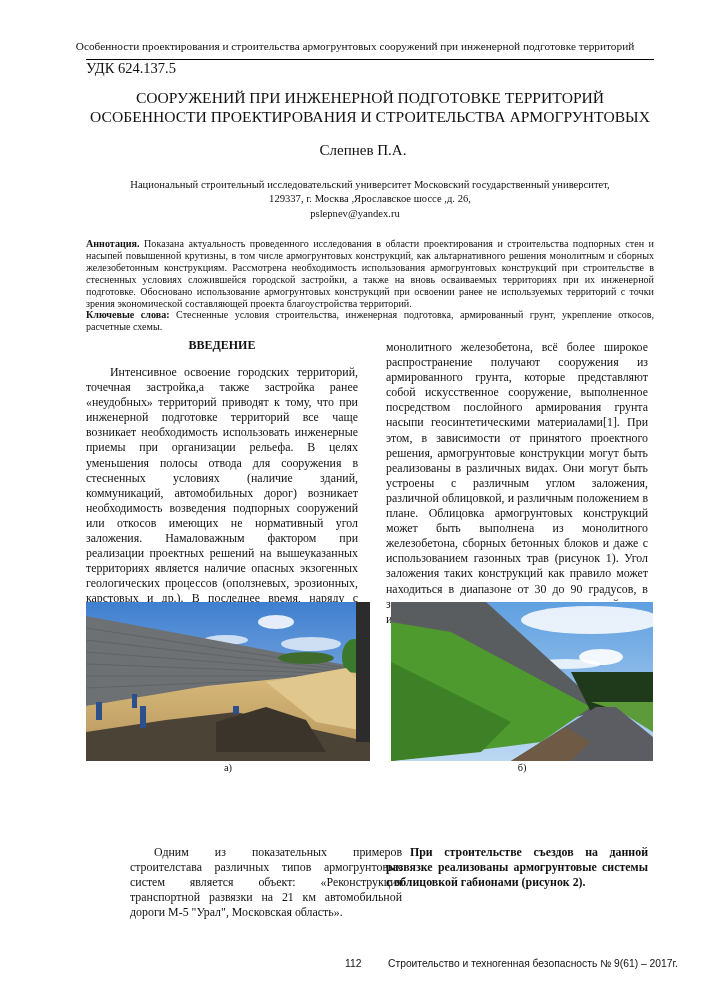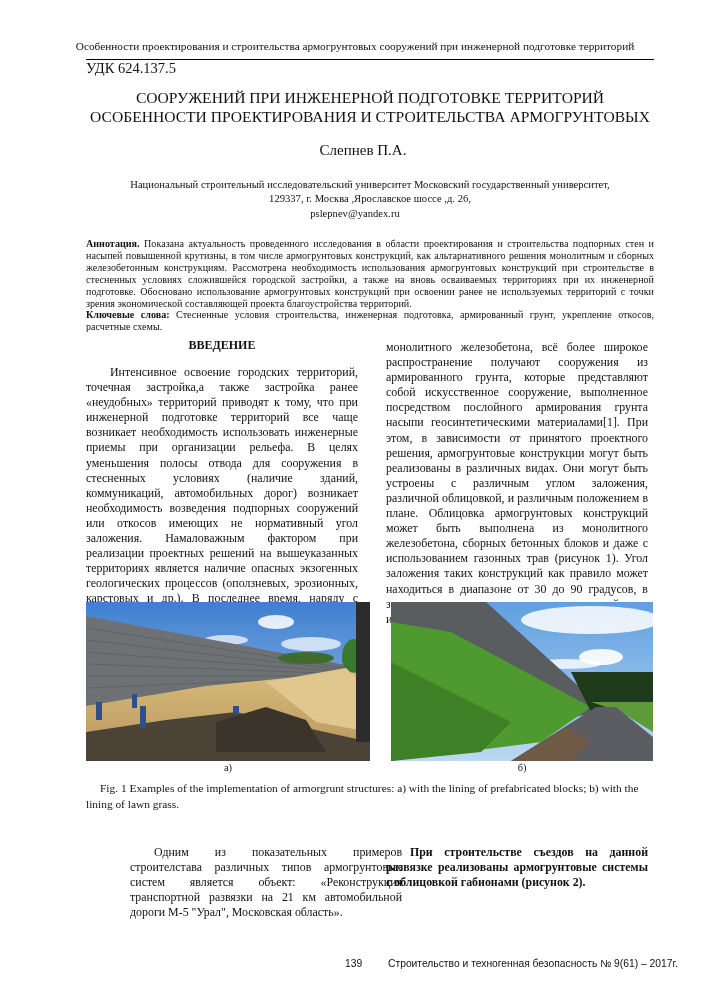--- a/index.html
+++ b/index.html
@@ -121,24 +121,23 @@
     <polygon points="0,60 40,80 120,120 90,150 0,159" fill="#3e8025"></polygon>
     <polygon points="180,70 262,70 262,110 200,110" fill="#1f3a1a"></polygon>
     <polygon points="200,100 262,100 262,130 230,110" fill="#5d9a3a"></polygon>
     <polygon points="120,159 205,105 225,105 262,135 262,159" fill="#5b5d63"></polygon>
     <polygon points="120,159 175,125 200,140 180,159" fill="#6e5a45"></polygon>
   </svg>
 </div>
 <div class="abs fig-label" style="left:391px; width:262px;">б)</div>
 
 <div class="abs caption" style="top:780px;">
-  <p>Fig. 1 Examples of the implementation of armorgrunt structures: a) with the lining of prefabricated blocks; b) with the lining of lawn grass.</p>
 </div>
 
 <div class="abs col col-left" style="top:845px;margin-left:44px;">
   <p class="para">Одним из показательных примеров строителстава различных типов армогрунтовых систем является объект: «Реконструкция транспортной развязки на 21 км автомобильной дороги М-5 "Урал", Московская область».</p>
 </div>
 <div class="abs col col-right" style="top:845px;font-weight:bold;">
   <p class="para">При строительстве съездов на данной развязке реализованы армогрунтовые системы с облицовкой габионами (рисунок 2).</p>
 </div>
 
-<div class="abs footer" style="left:345px;">139</div>
+<div class="abs footer" style="left:345px;">112</div>
 <div class="abs footer" style="left:388px;">Строительство и техногенная безопасность № 9(61) – 2017г.</div>
 
 </body></html>

